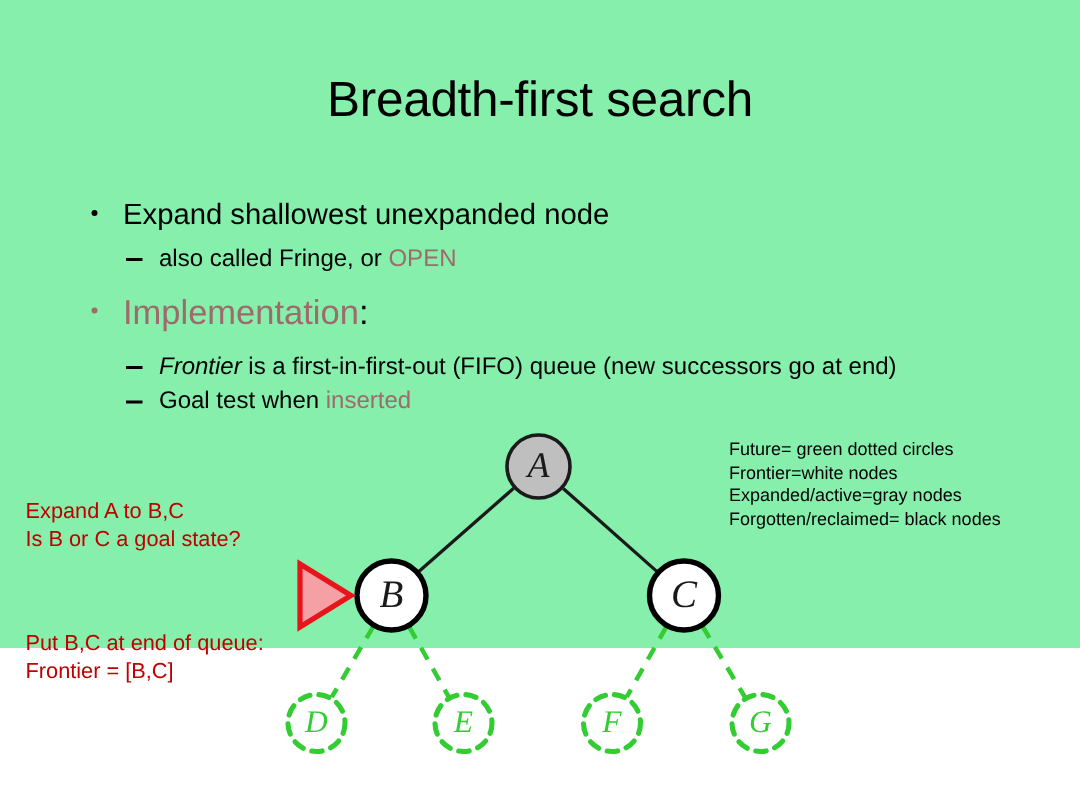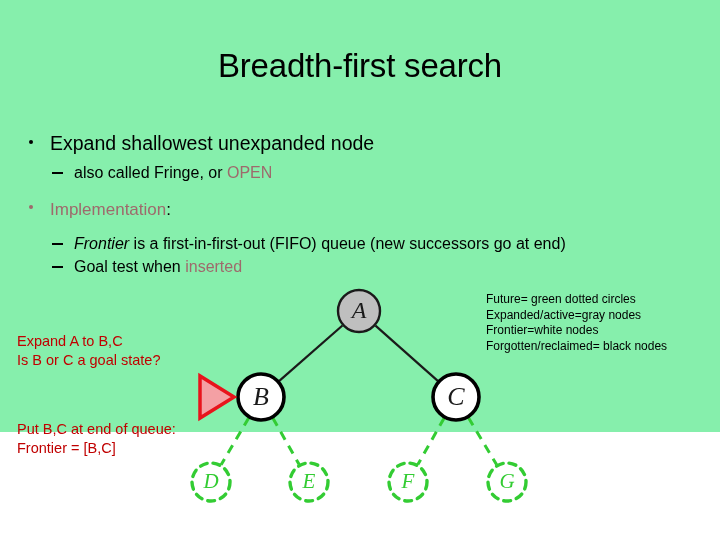--- a/index.html
+++ b/index.html
@@ -33,21 +33,21 @@
     font-size: 33px;
     line-height: 40px;
     font-weight: 400;
     color: #000000;
     letter-spacing: -0.2px;
   }
 
   
   .bullets {
     position: absolute;
-    left: 12px;
+    left: 44px;
     top: 128px;
     width: 660px;
   }
   .b1 {
     position: relative;
     padding-left: 38px;
     font-size: 19.5px;
     line-height: 31px;
     color: #000000;
   }
@@ -72,21 +72,21 @@
   .b2 > .dash {
     position: absolute;
     left: 40px;
     top: 11px;
     width: 11px;
     height: 2px;
     background: #000000;
   }
   .rosetext { color: #9e6a6c; }
   .ital { font-style: italic; }
-  .impl { font-size: 17px; color: #9e6a6c; }
+  .impl { font-size: 23px; color: #9e6a6c; }
 
   
   .red-note {
     position: absolute;
     color: #c00000;
     font-size: 14.5px;
     line-height: 19px;
     white-space: pre-line;
   }
   #red-note-top  { left: 17px; top: 332px; }
@@ -150,22 +150,22 @@
   </div>
 
   <div class="red-note" id="red-note-top">Expand A to B,C
 Is B or C a goal state?</div>
 
   <div class="red-note" id="red-note-bot">Put B,C at end of queue:
 Frontier = [B,C]</div>
 
   <div class="legend">
     <div>Future= green dotted circles</div>
+    <div>Frontier=white nodes</div>
     <div>Expanded/active=gray nodes</div>
-    <div>Frontier=white nodes</div>
     <div>Forgotten/reclaimed= black nodes</div>
   </div>
 
   <div id="tree">
     <svg width="420" height="240" viewBox="0 0 420 240" xmlns="http://www.w3.org/2000/svg">
       <g id="edge-layer">
           <line x1="192.4642348404507" y1="47.51097758899225" x2="129.03901653769015" y2="103.16984263019027" stroke="#1a1a1a" stroke-width="2.2" stroke-linecap="butt"></line>
           <line x1="225.46171796278335" y1="47.5949252041172" x2="288.04176222241813" y2="103.07826341369032" stroke="#1a1a1a" stroke-width="2.2" stroke-linecap="butt"></line>
           <line x1="98.83151696247855" y1="139.68642116378646" x2="71.14040253126788" y2="186.7613156968446" stroke="#33cc33" stroke-width="3" stroke-linecap="butt" stroke-dasharray="9 7"></line>
           <line x1="122.80127187383957" y1="139.89808560992424" x2="149.16560677180036" y2="186.58492865839645" stroke="#33cc33" stroke-width="3" stroke-linecap="butt" stroke-dasharray="9 7"></line>

